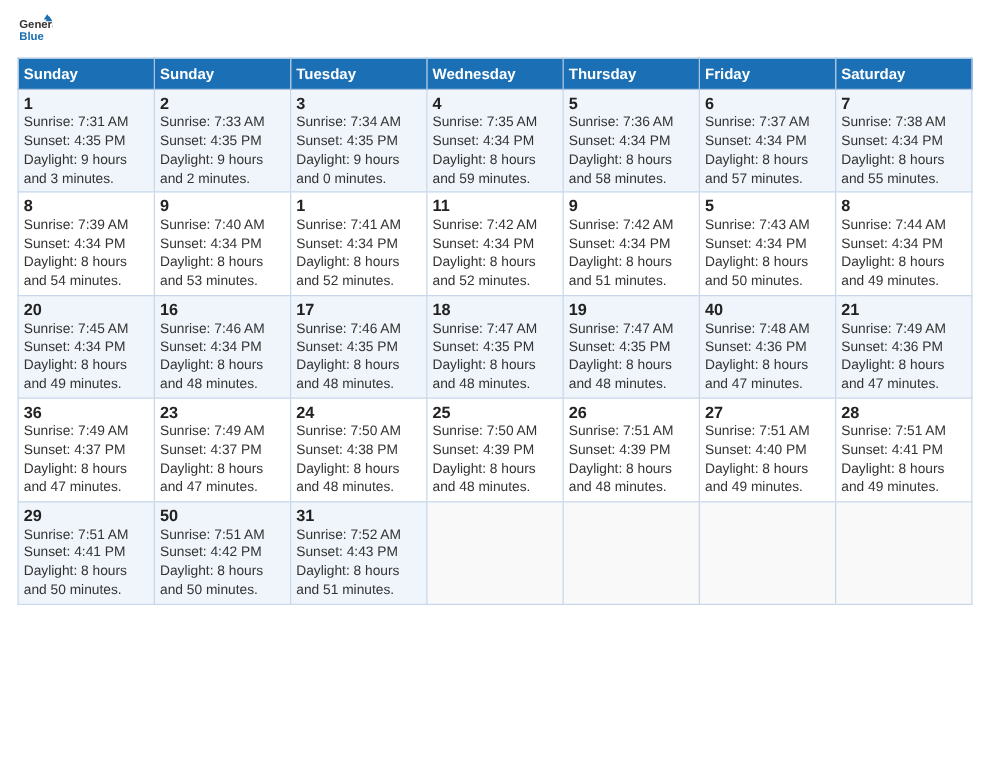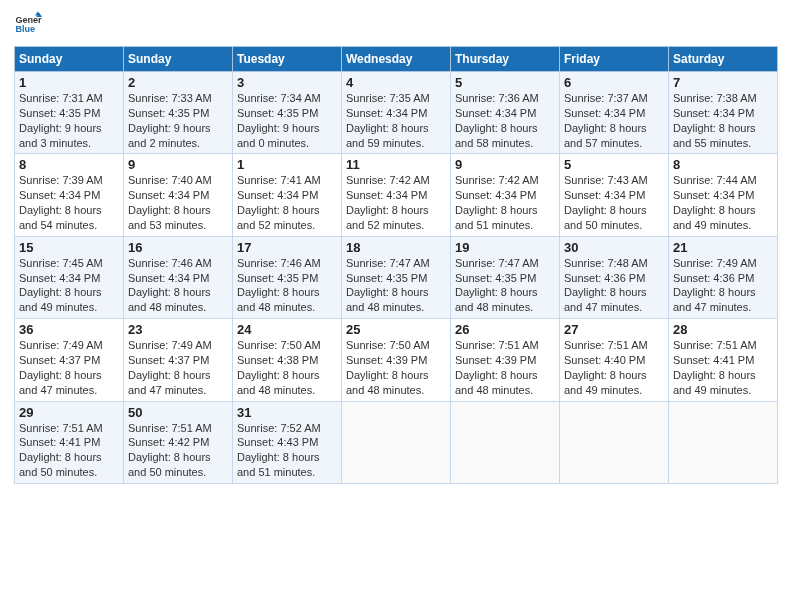--- a/index.html
+++ b/index.html
@@ -175,41 +175,41 @@
             <span class="day-num">5</span>
             <div class="cell-text">Sunrise: 7:43 AM<br>Sunset: 4:34 PM<br>Daylight: 8 hours<br>and 50 minutes.</div>
           </td>
           <td>
             <span class="day-num">8</span>
             <div class="cell-text">Sunrise: 7:44 AM<br>Sunset: 4:34 PM<br>Daylight: 8 hours<br>and 49 minutes.</div>
           </td>
         </tr>
         <tr>
           <td>
-            <span class="day-num">15</span>
+            <span class="day-num">20</span>
             <div class="cell-text">Sunrise: 7:45 AM<br>Sunset: 4:34 PM<br>Daylight: 8 hours<br>and 49 minutes.</div>
           </td>
           <td>
             <span class="day-num">16</span>
             <div class="cell-text">Sunrise: 7:46 AM<br>Sunset: 4:34 PM<br>Daylight: 8 hours<br>and 48 minutes.</div>
           </td>
           <td>
             <span class="day-num">17</span>
             <div class="cell-text">Sunrise: 7:46 AM<br>Sunset: 4:35 PM<br>Daylight: 8 hours<br>and 48 minutes.</div>
           </td>
           <td>
             <span class="day-num">18</span>
             <div class="cell-text">Sunrise: 7:47 AM<br>Sunset: 4:35 PM<br>Daylight: 8 hours<br>and 48 minutes.</div>
           </td>
           <td>
             <span class="day-num">19</span>
             <div class="cell-text">Sunrise: 7:47 AM<br>Sunset: 4:35 PM<br>Daylight: 8 hours<br>and 48 minutes.</div>
           </td>
           <td>
-            <span class="day-num">30</span>
+            <span class="day-num">40</span>
             <div class="cell-text">Sunrise: 7:48 AM<br>Sunset: 4:36 PM<br>Daylight: 8 hours<br>and 47 minutes.</div>
           </td>
           <td>
             <span class="day-num">21</span>
             <div class="cell-text">Sunrise: 7:49 AM<br>Sunset: 4:36 PM<br>Daylight: 8 hours<br>and 47 minutes.</div>
           </td>
         </tr>
         <tr>
           <td>
             <span class="day-num">36</span>

